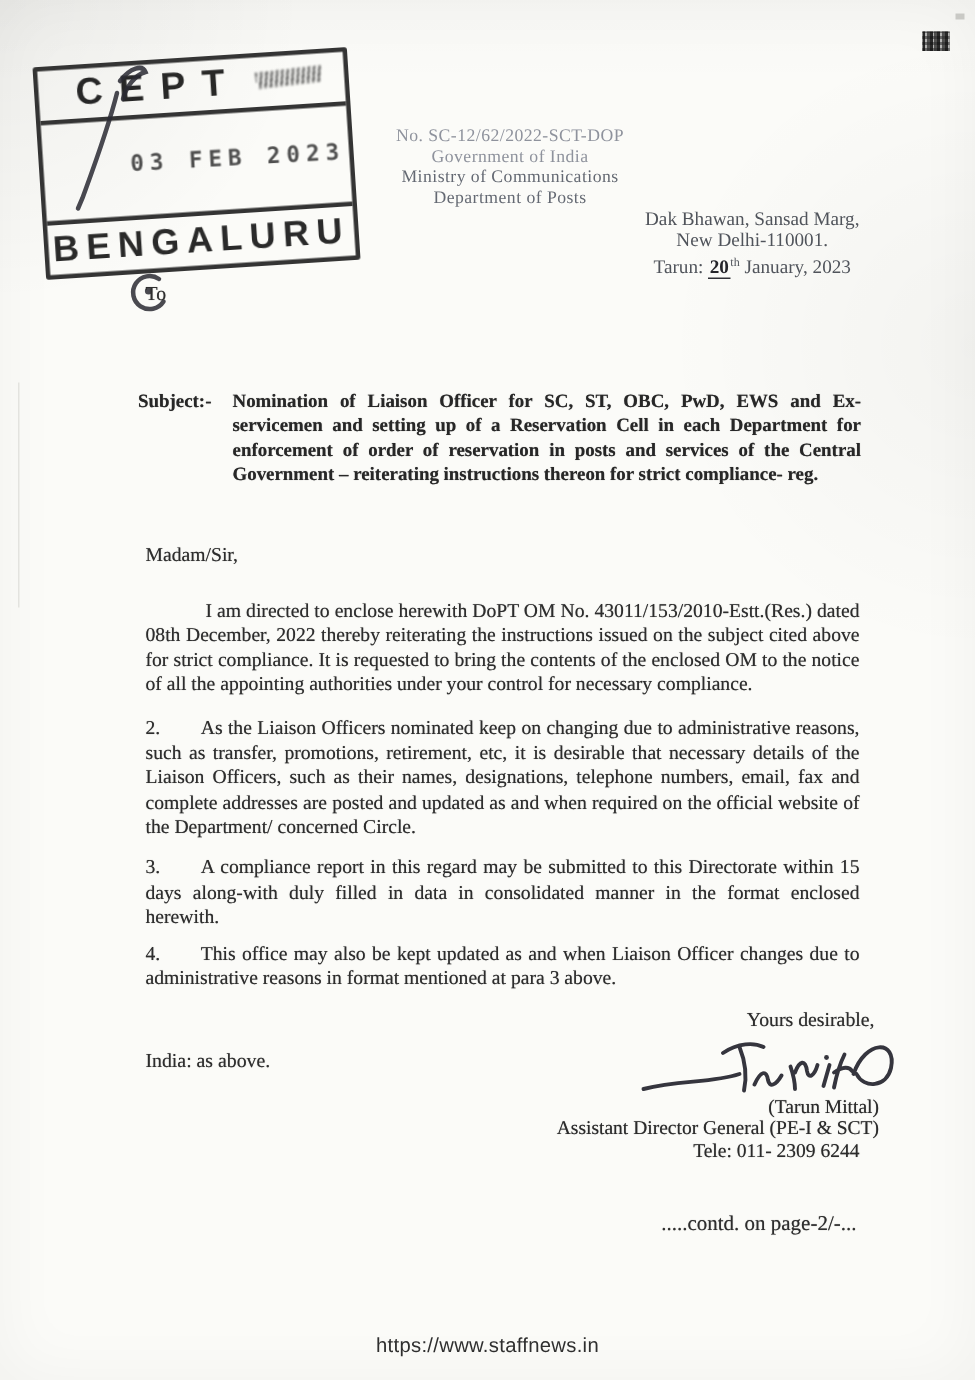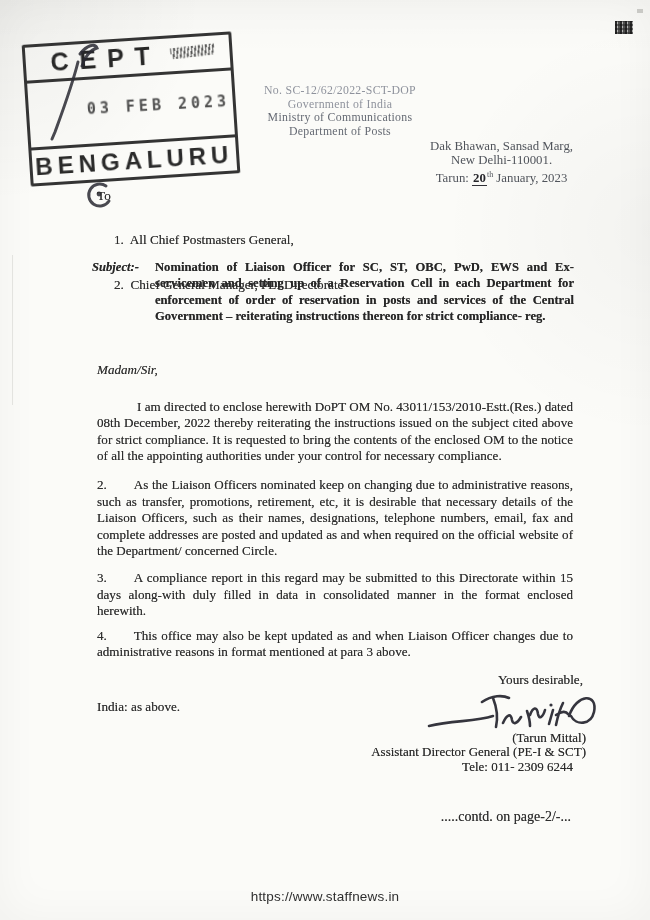--- a/index.html
+++ b/index.html
@@ -80,29 +80,29 @@
 
   
   .to-block{position:absolute;left:97px;top:189px;font-size:13.2px;line-height:14.8px;}
   .to-items{margin-left:17px;white-space:pre-wrap;}
 
   
   .subject-block{
     position:absolute;left:92px;top:259px;width:482px;display:flex;
     font-weight:700;font-size:12.6px;line-height:16.4px;color:#272727;
   }
-  .subject-label{width:63px;flex:none;font-style:italic;}
+  .subject-label{width:63px;flex:none;}
   .subject-text{flex:1;text-align:justify;}
 
   
   .body-col{
     position:absolute;left:97px;top:362px;width:476px;
     font-size:13.1px;line-height:16.6px;text-align:justify;color:#2d2d2d;
   }
-  .salutation{font-style:italic;text-align:left;}
+  .salutation{text-align:left;}
   .para{margin:0;}
   .para1{margin-top:20px;text-indent:40px;}
   .para2{margin-top:12px;}
   .para3{margin-top:10px;}
   .para4{margin-top:8px;}
   .pnum{display:inline;}
   .pgap{display:inline-block;width:27px;}
 
   
   .valediction{position:absolute;right:67px;top:672px;font-size:13.2px;}
@@ -162,24 +162,20 @@
   </div>
 
   <div class="letterhead-addr">
     <div>Dak Bhawan, Sansad Marg,</div>
     <div>New Delhi-110001.</div>
     <div><span>Tarun: </span><span class="date-day">20</span><sup>th</sup><span> January, 2023</span></div>
   </div>
 
   <div class="to-block inktext">
     <div>To</div>
-    <div class="to-items">
-      <div>1.  All Chief Postmasters General,</div>
-      <div>2.  Chief General Manager, PLI Directorate</div>
-    </div>
   </div>
 
   <div class="subject-block inktext">
     <div class="subject-label">Subject:-</div>
     <div class="subject-text">Nomination of Liaison Officer for SC, ST, OBC, PwD, EWS and Ex-servicemen and setting up of a Reservation Cell in each Department for enforcement of order of reservation in posts and services of the Central Government – reiterating instructions thereon for strict compliance- reg.</div>
   </div>
 
   <div class="body-col inktext">
     <div class="salutation">Madam/Sir,</div>
     <p class="para para1">I am directed to enclose herewith DoPT OM No. 43011/153/2010-Estt.(Res.) dated 08th December, 2022 thereby reiterating the instructions issued on the subject cited above for strict compliance. It is requested to bring the contents of the enclosed OM to the notice of all the appointing authorities under your control for necessary compliance.</p>

